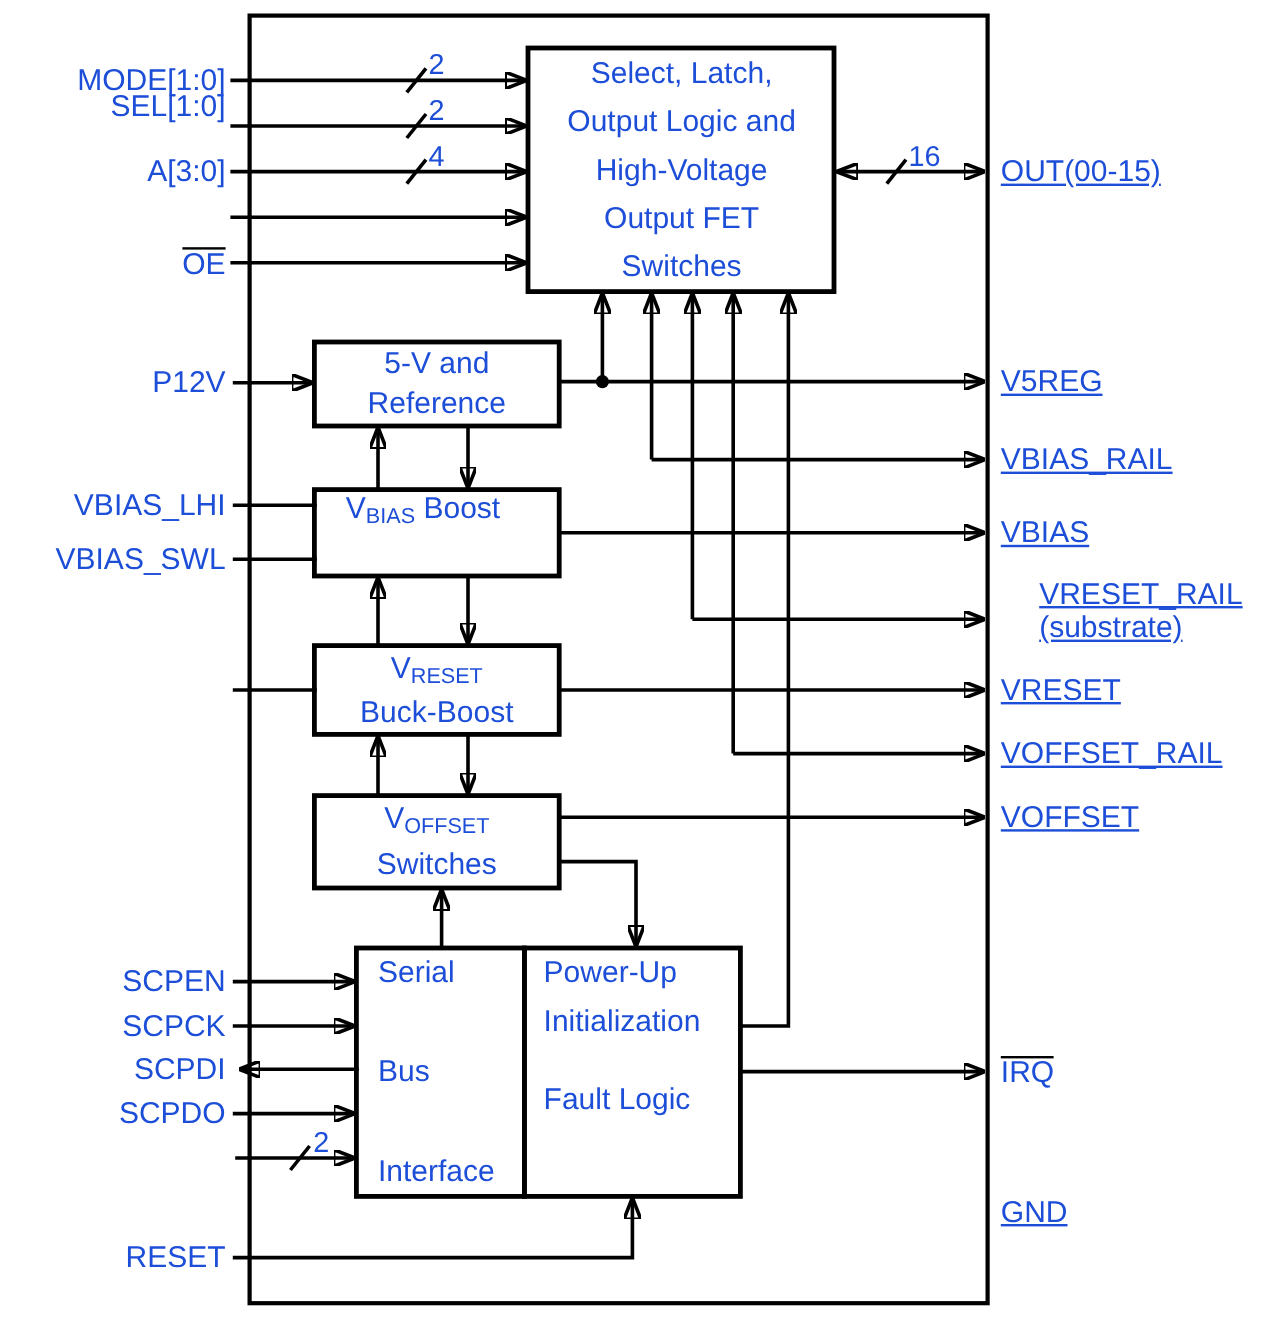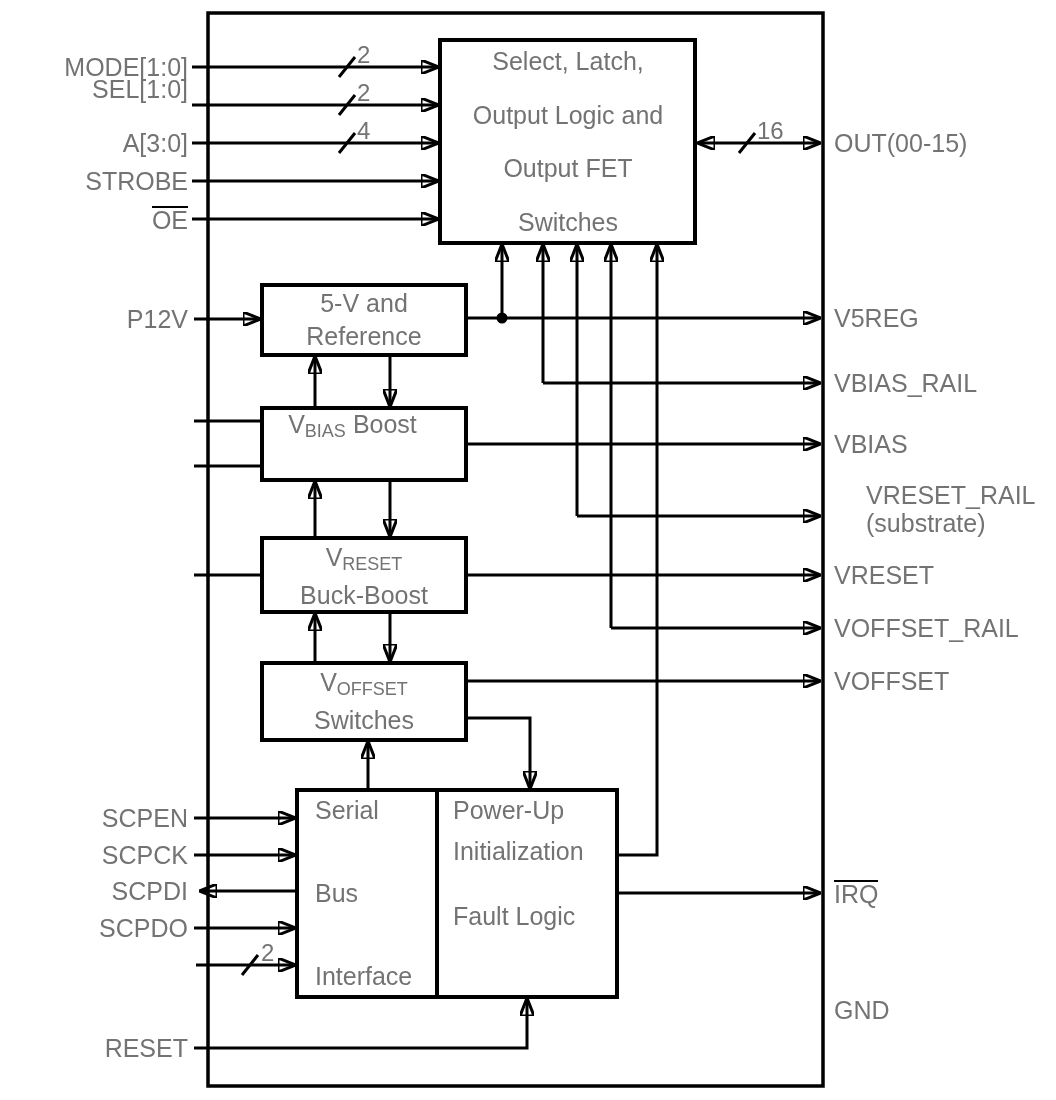--- a/index.html
+++ b/index.html
@@ -1,30 +1,30 @@
 <!DOCTYPE html>
 <html><head>
 <meta charset="utf-8">
 <style>
   * { margin:0; padding:0; box-sizing:border-box; }
   html,body { background:#fff; }
   .canvas {
     position:relative; width:1056px; height:1100px; background:#fff;
-    font-family:"Liberation Sans", sans-serif; color:#737373; overflow:hidden;
+    font-family:"Liberation Sans", sans-serif; color:#1d4ed8; overflow:hidden;
   }
   svg.wires { position:absolute; left:0; top:0; }
   svg.wires line, svg.wires path { stroke:#000; stroke-width:3; fill:none; }
   svg.wires rect { stroke:#000; fill:none; }
   .outline { stroke-width:3.5; }
   .blockrect { stroke-width:4; }
   .lbl {
     position:absolute; font-size:25px; line-height:26px; white-space:nowrap;
   }
   .lbl.r { text-align:right; left:8px; width:180px; }
-  .lbl.o { left:834px; }
+  .lbl.o { left:834px;text-decoration:underline; }
   .busnum { position:absolute; font-size:24px; line-height:26px; white-space:nowrap; }
   .blocklbl {
     position:absolute; display:flex; flex-direction:column; justify-content:space-between;
     align-items:center; text-align:center; font-size:25px;
   }
   .blocklbl.leftal { align-items:flex-start; text-align:left; }
   .lh33 { line-height:33px; } .lh35 { line-height:35px; } .lh37 { line-height:37px; }
   .overline-span { display:inline-block; border-top:2.5px solid #000; line-height:24px; }
   .sub { font-size:18px; position:relative; top:4px; }
   .ml { margin-left:7px; }
@@ -97,23 +97,24 @@
     <path d="M390,480 V536" marker-end="url(#ah)"></path>
     <path d="M315,663 V614" marker-end="url(#ah)"></path>
     <path d="M390,612 V661" marker-end="url(#ah)"></path>
     <path d="M368,790 V742" marker-end="url(#ah)"></path>
     <path d="M466,718 H530 V788" marker-end="url(#ah)"></path>
   </svg>
 
   <div class="lbl r" style="top:54px">MODE[1:0]</div>
   <div class="lbl r" style="top:76px">SEL[1:0]</div>
   <div class="lbl r" style="top:130px">A[3:0]</div>
-  <div class="lbl r" style="top:168px">STROBE</div>
   <div class="lbl r" style="top:206px"><span class="overline-span">OE</span></div>
   <div class="lbl r" style="top:306px">P12V</div>
+  <div class="lbl r" style="top:408px">VBIAS_LHI</div>
+  <div class="lbl r" style="top:453px">VBIAS_SWL</div>
   <div class="lbl r" style="top:805px">SCPEN</div>
   <div class="lbl r" style="top:842px">SCPCK</div>
   <div class="lbl r" style="top:878px">SCPDI</div>
   <div class="lbl r" style="top:915px">SCPDO</div>
   <div class="lbl r" style="top:1035px">RESET</div>
 
   <div class="lbl o" style="top:130px">OUT(00-15)</div>
   <div class="lbl o" style="top:305px">V5REG</div>
   <div class="lbl o" style="top:370px">VBIAS_RAIL</div>
   <div class="lbl o" style="top:431px">VBIAS</div>
@@ -129,20 +130,21 @@
 
   <div class="busnum" style="left:357px; top:42px">2</div>
   <div class="busnum" style="left:357px; top:80px">2</div>
   <div class="busnum" style="left:357px; top:118px">4</div>
   <div class="busnum" style="left:757px; top:118px">16</div>
   <div class="busnum" style="left:261px; top:940px">2</div>
 
   <div class="blocklbl lh35" style="left:444px; top:44px; width:248px; height:196px">
     <div>Select, Latch,</div>
     <div>Output Logic and</div>
+    <div>High-Voltage</div>
     <div>Output FET</div>
     <div>Switches</div>
   </div>
 
   <div class="blocklbl lh33" style="left:264px; top:287px; width:200px; height:66px">
     <div>5-V and</div>
     <div>Reference</div>
   </div>
 
   <div class="blocklbl" style="left:264px; top:410px; width:177px; height:68px">

